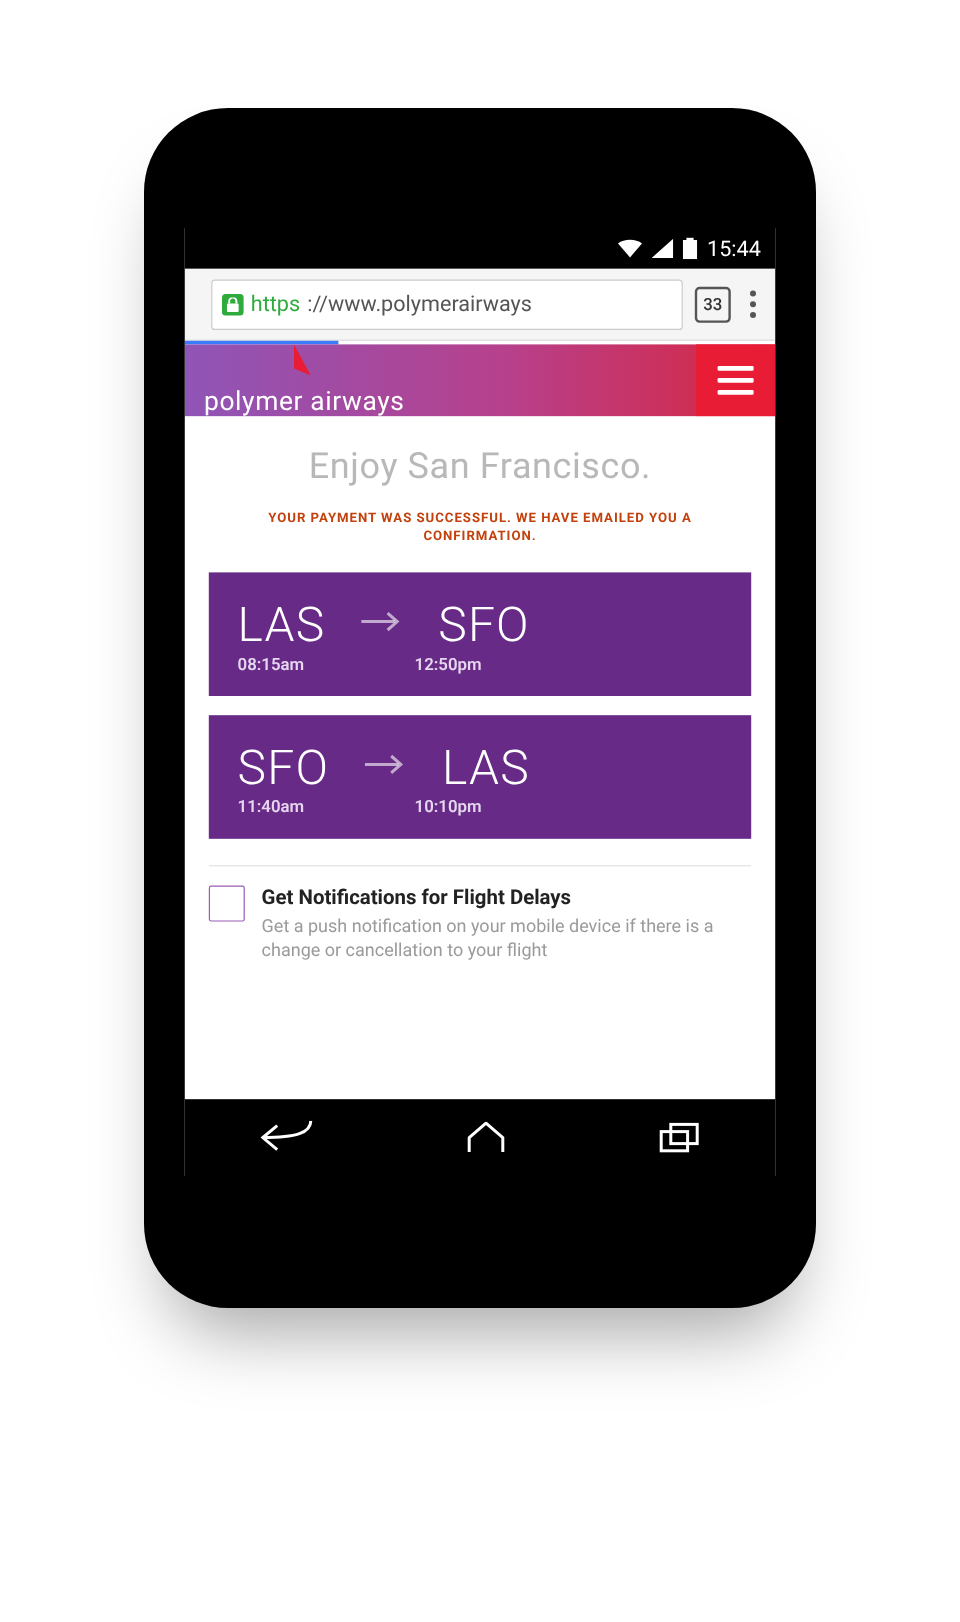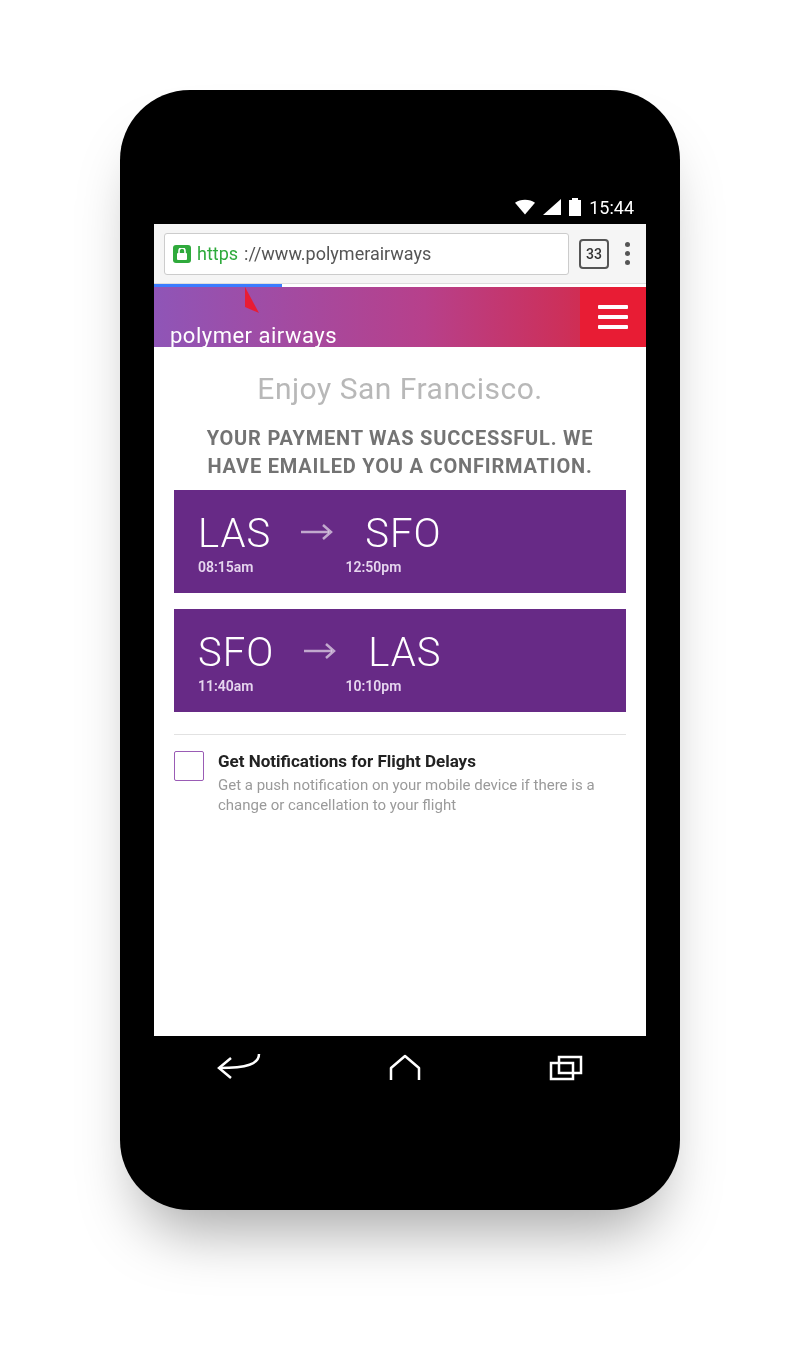--- a/index.html
+++ b/index.html
@@ -8,21 +8,21 @@
     font-family: -apple-system, BlinkMacSystemFont, "Segoe UI", Roboto, Helvetica, Arial, sans-serif;
     display: flex;
     justify-content: center;
     align-items: flex-start;
     min-height: 1352px;
     padding-top: 90px;
   }
   
   .phone {
     width: 560px;
-    height: 1120px;
+    height: 1000px;
     background: #000;
     border-radius: 70px;
     padding: 20px;
     position: relative;
     box-shadow: 0 40px 60px -20px rgba(0,0,0,.35);
   }
   .phone-inner {
     width: 100%; height: 100%;
     background: #000;
     border-radius: 55px;
@@ -67,20 +67,21 @@
     flex: 1;
     height: 42px;
     background: #fff;
     border: 1px solid #ccc;
     border-radius: 3px;
     display: flex; align-items: center;
     padding: 0 8px; gap: 6px;
     font-size: 18px;
     overflow: hidden;
     white-space: nowrap;
+    margin-left: 12px;
   }
   .lock {
     width: 18px; height: 18px;
     background: #2faa3c;
     border-radius: 3px;
     display: flex; align-items: center; justify-content: center;
     flex: 0 0 18px;
   }
   .url-https { color: #2faa3c; }
   .url-rest  { color: #555; }
@@ -137,26 +138,26 @@
   .hero {
     text-align: center;
     color: #b8b8b8;
     font-size: 30px;
     font-weight: 400;
     letter-spacing: .5px;
     margin-bottom: 18px;
   }
   .confirm {
     text-align: center;
-    font-size: 20px;
+    font-size: 11px;
     font-weight: 700;
     letter-spacing: .8px;
-    color: #737373;
+    color: #c2410c;
     line-height: 1.4;
-    margin-bottom: 10px;
+    margin-bottom: 22px;
     padding: 0 6px;
   }
   .flight-card {
     background: #672a86;
     color: #fff;
     padding: 20px 24px 18px;
     margin-bottom: 16px;
   }
   .leg { display: flex; align-items: center; gap: 30px; }
   .city { font-size: 40px; font-weight: 300; letter-spacing: 1px; }

